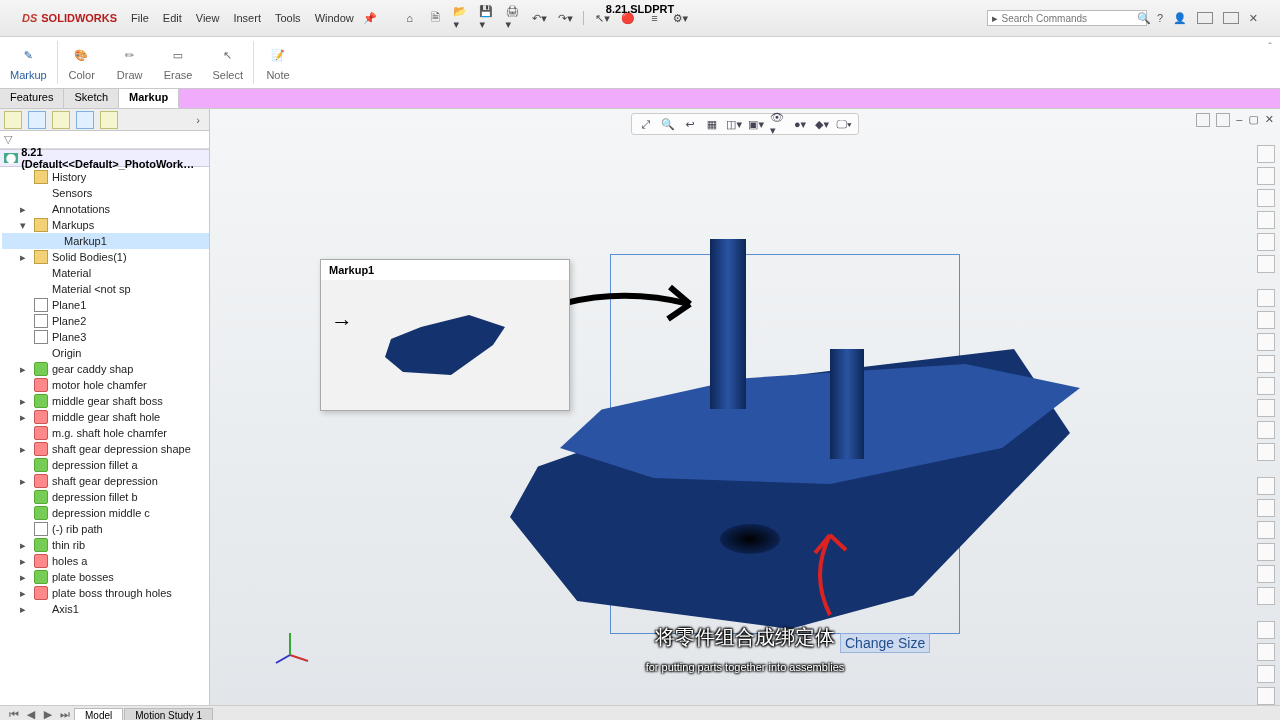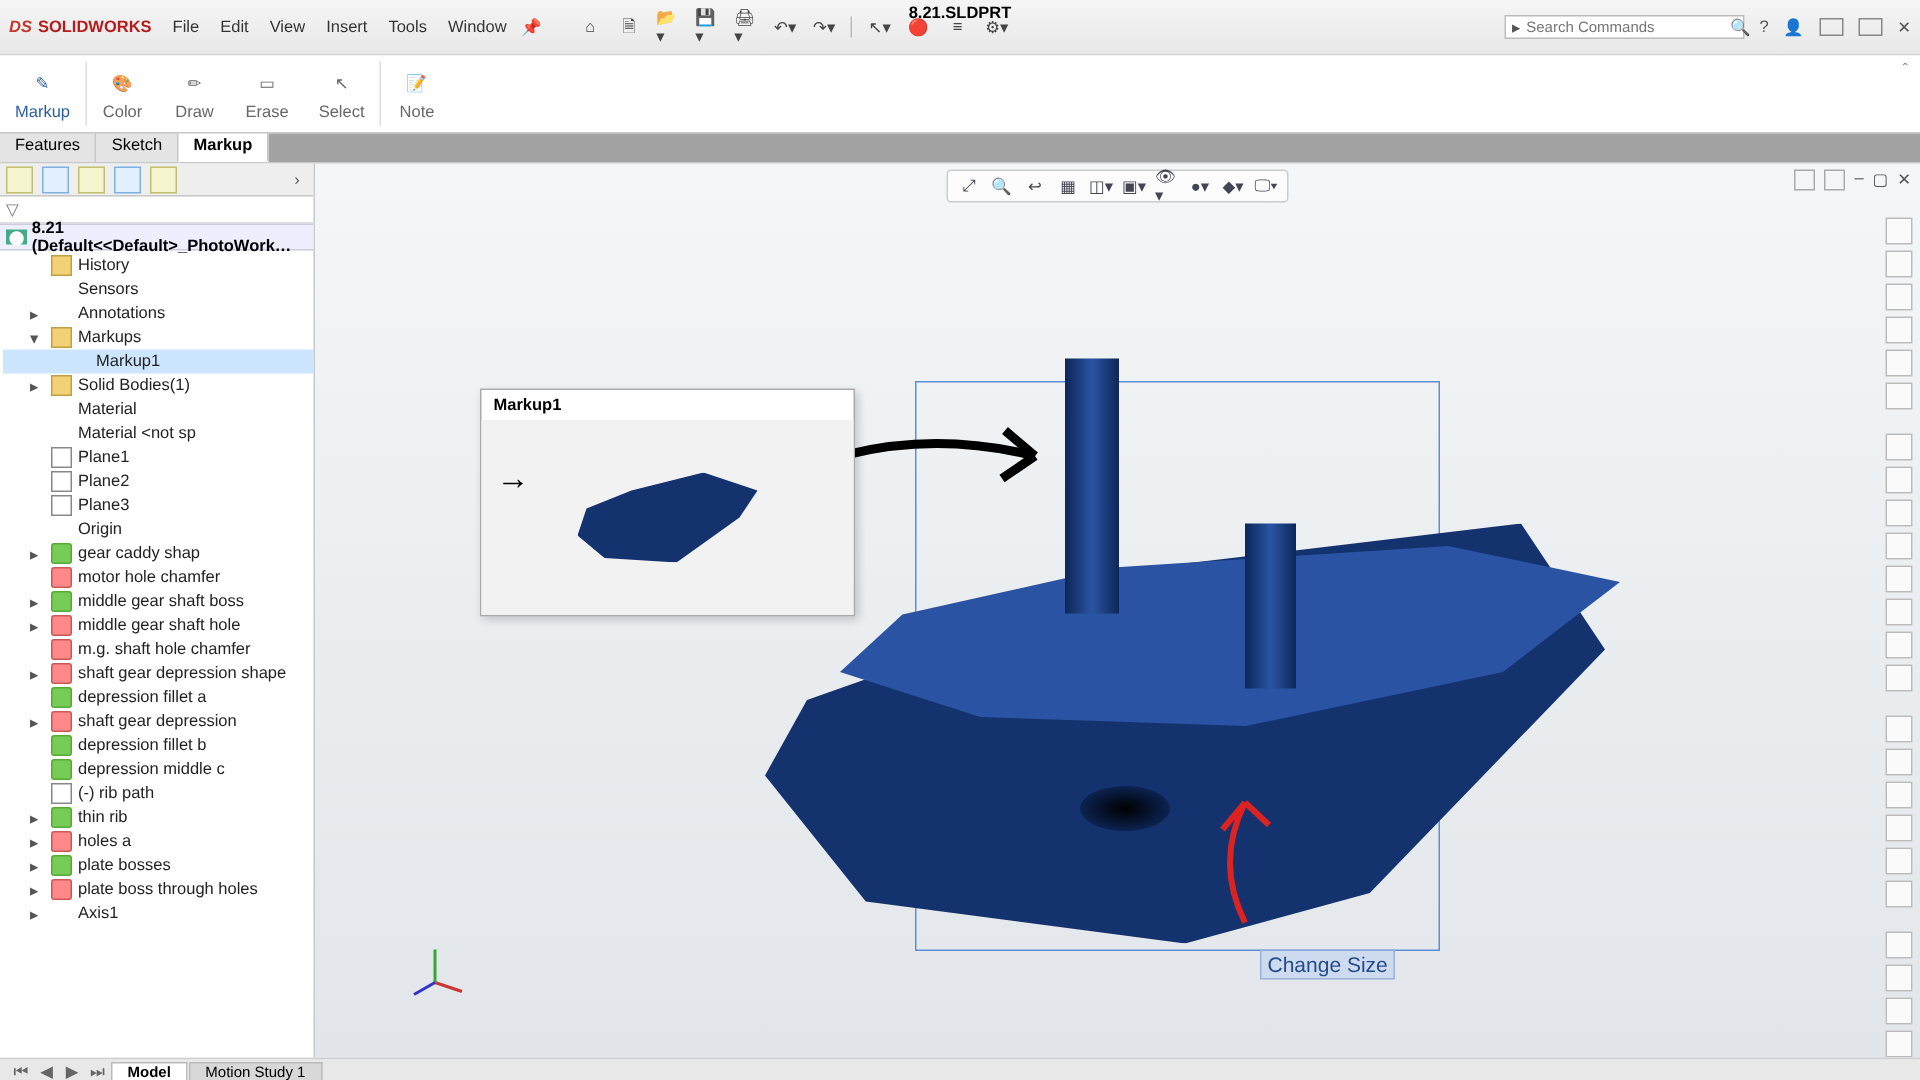--- a/index.html
+++ b/index.html
@@ -1,19 +1,19 @@
 <!DOCTYPE html>
 <html><head>
 <meta charset="utf-8">
 <style>
 * { margin:0; padding:0; box-sizing:border-box; font-family:"Segoe UI",Arial,sans-serif; font-size:11px; }
 body { width:1280px; height:720px; overflow:hidden; background:#fff; position:relative; }
 
 
-.title-bar { height:37px; background:linear-gradient(#f5f5f5,#e8e8e8); display:flex; align-items:center; padding:0 6px; border-bottom:1px solid #d0d0d0; }
+.title-bar { height:37px; background:linear-gradient(#f5f5f5,#e8e8e8); display:flex; align-items:center; padding:0 22px; border-bottom:1px solid #d0d0d0; }
 .sw-logo { display:flex; align-items:center; gap:4px; color:#b71c1c; font-weight:bold; font-size:10px; }
 .sw-logo .ds { font-style:italic; color:#c0392b; }
 .menu-bar { display:flex; gap:14px; margin-left:14px; color:#333; }
 .menu-bar span { cursor:pointer; }
 .pin-icon { margin-left:10px; color:#666; }
 .top-toolbar { margin-left:24px; display:flex; align-items:center; gap:10px; color:#444; }
 .top-toolbar .tb { width:16px; height:16px; display:flex; align-items:center; justify-content:center; }
 .top-toolbar .sep { width:1px; height:14px; background:#bbb; }
 .doc-title { margin-left:auto; margin-right:auto; position:absolute; left:50%; transform:translateX(-50%); top:3px; font-weight:600; }
 .search-box { background:#fff; border:1px solid #bbb; width:160px; height:16px; display:flex; align-items:center; padding:0 4px; gap:4px; }
@@ -23,21 +23,21 @@
 
 
 .ribbon { height:52px; background:#fff; border-bottom:1px solid #c8c8c8; display:flex; align-items:stretch; }
 .ribbon-item { display:flex; flex-direction:column; align-items:center; justify-content:center; padding:2px 10px; color:#666; gap:2px; min-width:48px; }
 .ribbon-item.active { color:#2a5ea0; }
 .ribbon-item .ri { width:22px; height:22px; display:flex; align-items:center; justify-content:center; }
 .ribbon-sep { width:1px; background:#ddd; margin:4px 0; }
 .ribbon-rightchevron { margin-left:auto; padding:4px 8px; color:#888; }
 
 
-.cmd-tabs { height:20px; background:#a3a3a3; border-bottom:1px solid #c8c8c8; display:flex; }
+.cmd-tabs { height:20px; background:#f0abfc; border-bottom:1px solid #c8c8c8; display:flex; }
 .cmd-tab { padding:2px 10px; border-right:1px solid #c8c8c8; background:#e4e4e4; }
 .cmd-tab.active { background:#fff; border-bottom:1px solid #fff; font-weight:600; }
 .cmd-tabs .spacer { flex:1; }
 
 
 .main { display:flex; height:calc(720px - 20px - 52px - 20px - 18px - 14px); }
 
 .feat-panel { width:210px; border-right:1px solid #c8c8c8; background:#fff; display:flex; flex-direction:column; overflow:hidden; }
 .feat-header { height:22px; background:#eee; border-bottom:1px solid #c8c8c8; display:flex; align-items:center; padding:0 4px; gap:6px; }
 .feat-header .fb { width:18px; height:18px; background:#f5f5d0; border:1px solid #c0c070; }
@@ -108,21 +108,21 @@
 .thumb-part { width:120px; height:60px; background:#13326e; clip-path:polygon(0% 70%,15% 95%,55% 100%,90% 50%,100% 20%,70% 0%,30% 20%,5% 40%); position:relative; }
 .thumb-arrow { position:absolute; left:10px; top:26px; font-size:22px; color:#000; }
 
 
 .subtitle-box { position:absolute; left:50%; transform:translateX(-50%); bottom:28px; text-align:center; color:#fff; text-shadow:1px 1px 2px #000, -1px -1px 2px #000, 1px -1px 2px #000, -1px 1px 2px #000; font-size:22px; line-height:1.25; pointer-events:none;}
 .subtitle-box .cn { display:block; font-size:20px; }
 
 
 .bottom-tabs { height:18px; background:#e8e8e8; border-top:1px solid #ccc; display:flex; align-items:center; padding-left:6px; gap:1px; }
 .bottom-tabs .bt { padding:1px 10px; background:#d8d8d8; border:1px solid #bbb; border-bottom:none; font-size:10px; }
-.bottom-tabs .bt.active { background:#fff; font-weight:700; }
+.bottom-tabs .bt.active { background:#fff; font-weight:400; }
 .bottom-tabs .nav { width:16px; text-align:center; color:#666; }
 .status-bar { height:14px; background:#f2f2f2; border-top:1px solid #ccc; display:flex; align-items:center; font-size:10px; color:#555; padding:0 6px; }
 .status-bar .right { margin-left:auto; display:flex; gap:10px; }
 
 svg { display:block; }
 </style>
 </head>
 <body>
 
 <div class="title-bar">
@@ -445,20 +445,24 @@
     </svg>
 
     <div class="markup-tip">
       <div class="mt-title">Markup1</div>
       <div class="mt-thumb">
         <span class="thumb-arrow">→</span>
         <div class="thumb-part"></div>
       </div>
     </div>
 
+    <div class="subtitle-box">
+      <span class="cn">将零件组合成绑定体</span>
+      <span>for putting parts together into assemblies</span>
+    </div>
   </div>
 </div>
 
 <div class="bottom-tabs">
   <span class="nav">⏮</span>
   <span class="nav">◀</span>
   <span class="nav">▶</span>
   <span class="nav">⏭</span>
   <span class="bt active">Model</span>
   <span class="bt">Motion Study 1</span>

